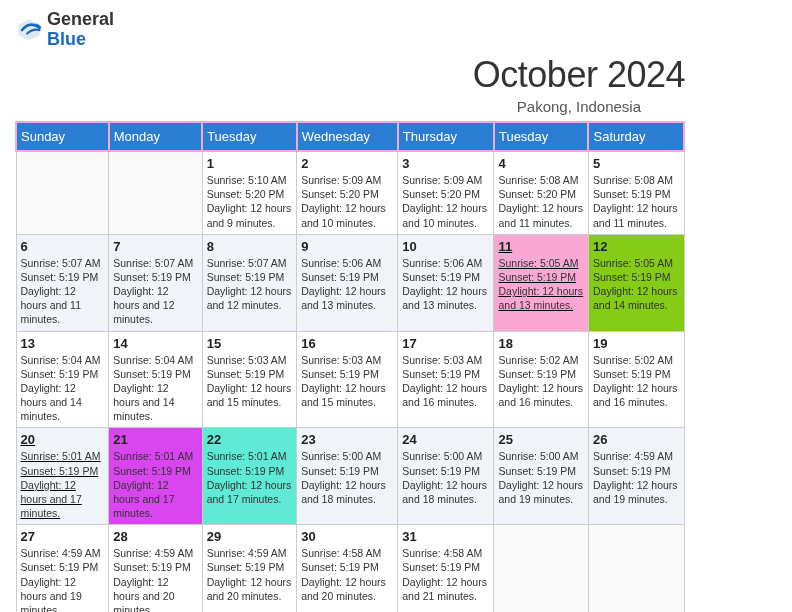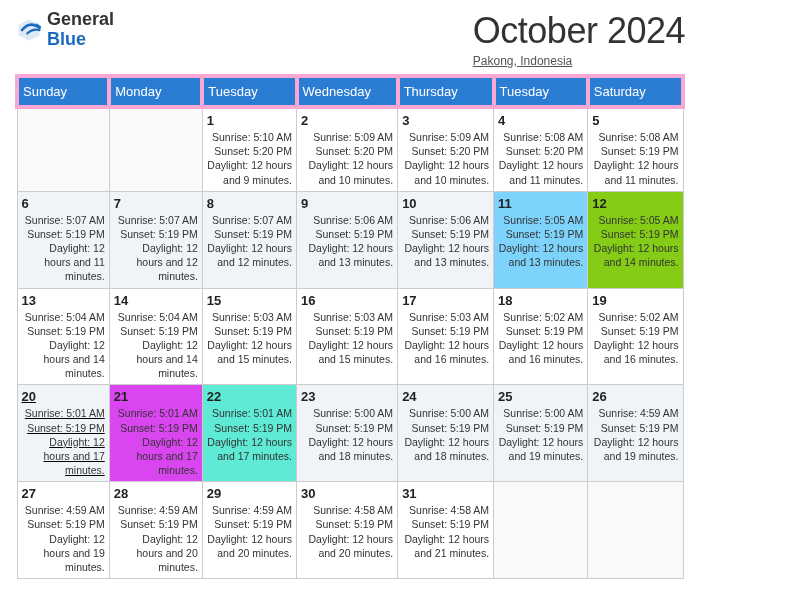--- a/index.html
+++ b/index.html
@@ -30,47 +30,47 @@
     .logo-text {
       display: flex;
       flex-direction: column;
       line-height: 1.1;
     }
     .logo-icon {
       width: 28px;
       height: 28px;
     }
     .title-area {
-      text-align: left;
+      text-align: center;
+      margin-top: 44px;
     }
     .month-title {
       font-size: 36px;
       font-weight: normal;
       color: #333;
       letter-spacing: -0.5px;
     }
     .location {
-      font-size: 12px;
+      font-size: 15px;
       color: #555;
       margin-top: 2px;
-      text-decoration: underline;
     }
     .calendar-table {
       width: 100%;
       border-collapse: collapse;
       font-size: 11px;
     }
     .calendar-table th {
       background-color: #2b7cd3;
       color: #fff;
       padding: 6px 4px;
       text-align: left;
       font-size: 13px;
       font-weight: normal;
-      border: 4px solid #f9a8d4;
+      border: 2px solid #f9a8d4;
     }
     .calendar-table td {
       border: 1px solid #ccc;
       vertical-align: top;
       padding: 4px 4px 4px 4px;
       width: 113px;
       min-height: 75px;
       height: 75px;
       background: #fff;
     }
@@ -80,21 +80,20 @@
     .day-number {
       font-size: 13px;
       font-weight: bold;
       color: #222;
       margin-bottom: 2px;
     }
     .day-info {
       color: #333;
       line-height: 1.35;
       font-size: 10.5px;
-      text-align: right;
     }
   </style>
 </head>
 <body>
 
 <div class="page">
   <div class="header">
     <div class="logo">
       <svg class="logo-icon" viewBox="0 0 32 32">
         <polygon points="16,4 28,10 28,22 16,28 4,22 4,10" fill="#1a6abf" opacity="0.15"></polygon>
@@ -164,21 +163,21 @@
             <div class="day-info">Sunrise: 5:07 AM<br>Sunset: 5:19 PM<br>Daylight: 12 hours and 12 minutes.</div>
           </td>
           <td style="background: rgb(240, 244, 248);">
             <div class="day-number">9</div>
             <div class="day-info">Sunrise: 5:06 AM<br>Sunset: 5:19 PM<br>Daylight: 12 hours and 13 minutes.</div>
           </td>
           <td style="background: rgb(240, 244, 248);">
             <div class="day-number">10</div>
             <div class="day-info">Sunrise: 5:06 AM<br>Sunset: 5:19 PM<br>Daylight: 12 hours and 13 minutes.</div>
           </td>
-          <td style="background: #7dd3fc;">
+          <td style="background: #f9a8d4; text-decoration: underline;">
             <div class="day-number">11</div>
             <div class="day-info">Sunrise: 5:05 AM<br>Sunset: 5:19 PM<br>Daylight: 12 hours and 13 minutes.</div>
           </td>
           <td style="background: #84cc16;">
             <div class="day-number">12</div>
             <div class="day-info">Sunrise: 5:05 AM<br>Sunset: 5:19 PM<br>Daylight: 12 hours and 14 minutes.</div>
           </td>
         </tr>
         <tr>
           <td style="background: rgb(255, 255, 255); margin-top: 40px;">

